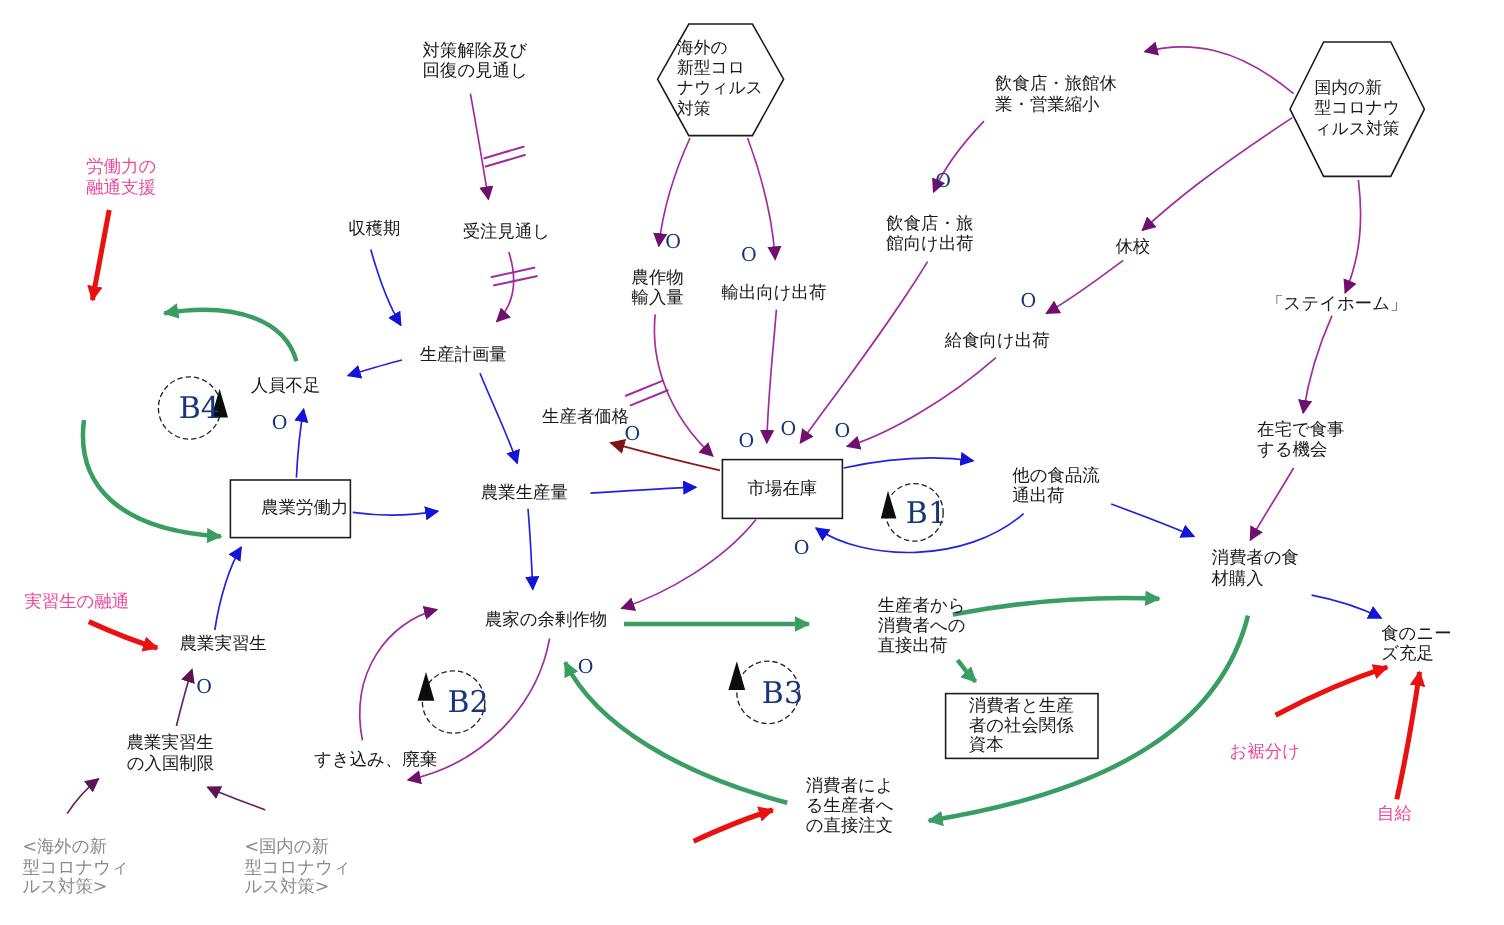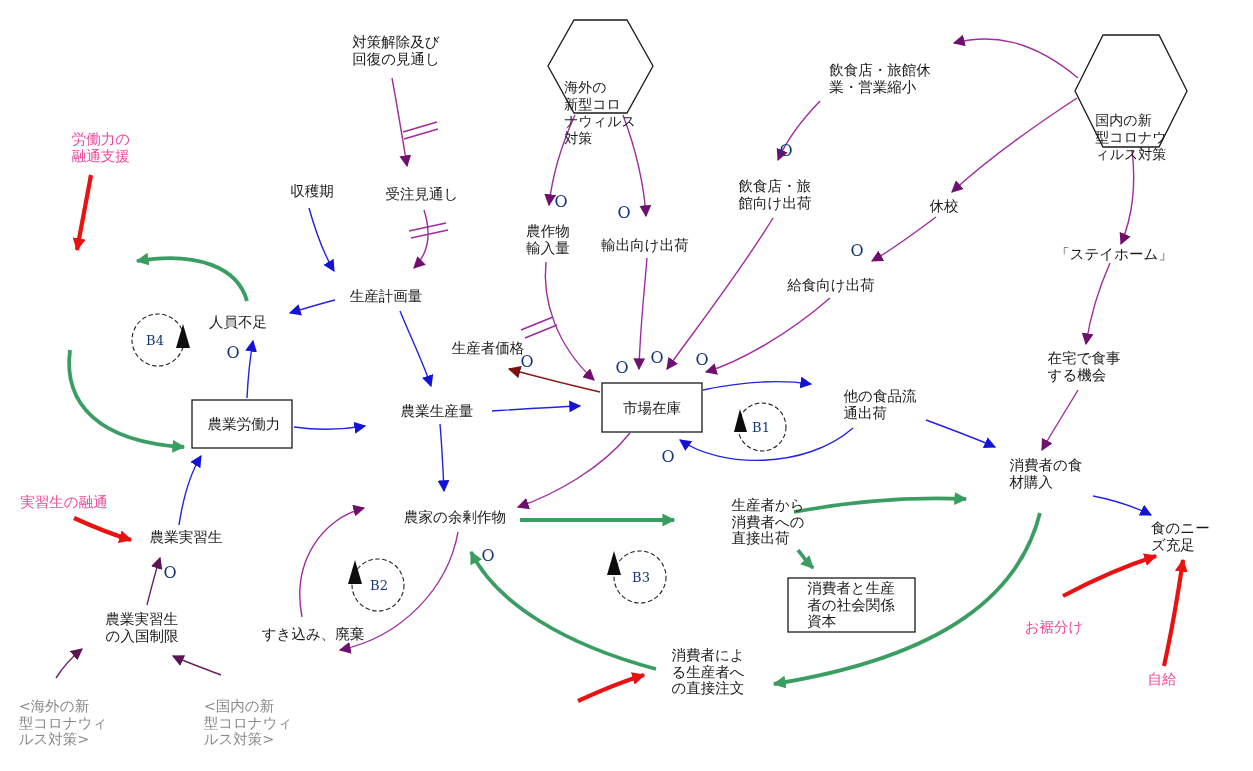--- a/index.html
+++ b/index.html
@@ -3,25 +3,25 @@
 <meta charset="utf-8">
 <style>
   html,body{margin:0;padding:0;background:#ffffff;}
   #stage{position:relative;width:1253px;height:771px;background:#ffffff;overflow:hidden;
          font-family:"DejaVu Sans","Liberation Sans",sans-serif;}
   #wires{position:absolute;left:0;top:0;width:1253px;height:771px;}
   .node{position:absolute;transform:translate(-50%,-50%);text-align:left;
         white-space:pre-line;font-size:14.5px;line-height:1.14;color:#1a1a1a;z-index:3;}
   .node.red{color:#ec4899;}
   .node.gray{color:#8a8a8a;}
-  .node.hexlabel{font-size:14px;line-height:1.22;margin-top:47px;}
+  .node.hexlabel{font-size:14px;line-height:1.22;}
   .o{position:absolute;transform:translate(-50%,-50%);font-family:"DejaVu Serif","Liberation Serif",serif;
      font-size:16px;color:#16367c;z-index:4;}
   .loop-label{position:absolute;transform:translate(-50%,-50%);font-family:"DejaVu Serif","Liberation Serif",serif;
-     font-size:13px;color:#16367c;z-index:4;}
+     font-size:25px;color:#16367c;z-index:4;margin-left:11px;}
 </style>
 </head>
 <body>
 
 <div id="stage">
 
   <svg id="wires" viewBox="0 0 1253 771" xmlns="http://www.w3.org/2000/svg">
     <defs>
       <marker id="ah-p" viewBox="0 0 10 10" refX="9" refY="5" markerWidth="8.5" markerHeight="8.5" orient="auto" markerUnits="strokeWidth">
           <path d="M0,0 L10,5 L0,10 z" fill="#70106e"></path>
@@ -156,21 +156,21 @@
   <div class="node" style="left:645px;top:245px">輸出向け出荷</div>
   <div class="node" style="left:775px;top:195px">飲食店・旅
 館向け出荷</div>
   <div class="node" style="left:944px;top:206px">休校</div>
   <div class="node" style="left:831px;top:285px">給食向け出荷</div>
   <div class="node" style="left:1114px;top:254px">「ステイホーム」</div>
   <div class="node" style="left:238px;top:322px">人員不足</div>
   <div class="node" style="left:386px;top:296px">生産計画量</div>
   <div class="node" style="left:488px;top:348px">生産者価格</div>
   <div class="node" style="left:652px;top:408px">市場在庫</div>
-  <div class="node" style="left:244px;top:424px">農業労働力</div>
+  <div class="node" style="left:254px;top:424px">農業労働力</div>
   <div class="node" style="left:437px;top:411px">農業生産量</div>
   <div class="node" style="left:880px;top:405px">他の食品流
 通出荷</div>
   <div class="node" style="left:1084px;top:367px">在宅で食事
 する機会</div>
   <div class="node" style="left:1046px;top:474px">消費者の食
 材購入</div>
   <div class="node red" style="left:64px;top:502px">実習生の融通</div>
   <div class="node" style="left:186px;top:537px">農業実習生</div>
   <div class="node" style="left:455px;top:517px">農家の余剰作物</div>

